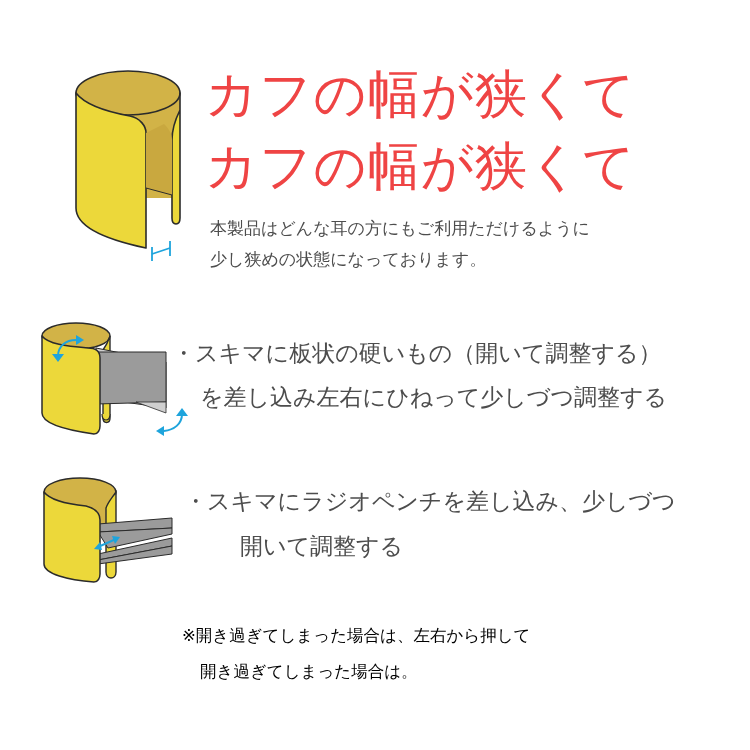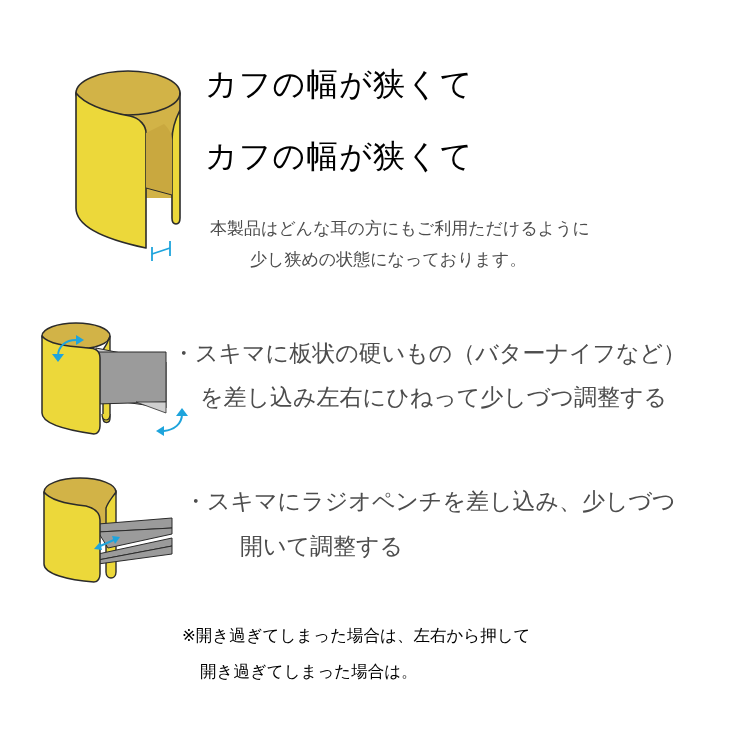--- a/index.html
+++ b/index.html
@@ -12,23 +12,23 @@
       height: 750px;
       position: relative;
       overflow: hidden;
       font-family: "DejaVu Sans", "Liberation Sans", sans-serif;
       color: #4d4d4d;
     }
     .abs { position: absolute; }
     .title-line {
       position: absolute;
       left: 205px;
-      font-size: 32px;
+      font-size: 52px;
       letter-spacing: 1px;
-      color: #000000;
+      color: #ef4444;
       white-space: nowrap;
       line-height: 1;
     }
     .desc-line {
       position: absolute;
       left: 210px;
       font-size: 17px;
       color: #4d4d4d;
       white-space: nowrap;
       line-height: 1;
@@ -71,21 +71,21 @@
       <line x1="102" y1="183" x2="102" y2="198"></line>
       <line x1="84" y1="196" x2="102" y2="190"></line>
     </g>
   </svg>
 </div>
 
 <div class="title-line" style="top:68px;">カフの幅が狭くて</div>
 <div class="title-line" style="top:140px;">カフの幅が狭くて</div>
 
 <div class="desc-line" style="top:220px;text-align:right;">本製品はどんな耳の方にもご利用ただけるように</div>
-<div class="desc-line" style="top:251px;margin-left:40px;">少し狭めの状態になっております。</div>
+<div class="desc-line" style="top:251px;">少し狭めの状態になっております。</div>
 
 <div class="abs" style="left:36px; top:318px; width:160px; height:122px;">
   <svg width="160" height="122" viewBox="0 0 160 122">
 
     <ellipse cx="40" cy="18" rx="34" ry="13" fill="#d2b347" stroke="#2b2b2b" stroke-width="1.5"></ellipse>
 
     <path d="M74,18 L74,100 C74,106 67,106 67,100 L67,32 C70,28 72,24 74,18 Z" fill="#ecd83a" stroke="#2b2b2b" stroke-width="1.4"></path>
 
     <polygon points="60,30 130,44 130,90 60,80" fill="#cfcfcf" stroke="#2b2b2b" stroke-width="1"></polygon>
 
@@ -103,21 +103,21 @@
     <polygon points="16,36 22,44 28,36" fill="#1ea4dc"></polygon>
     <g stroke="#1ea4dc" stroke-width="2" fill="none">
       <path d="M146,96 C146,106 138,112 128,113"></path>
     </g>
     <polygon points="140,98 146,90 152,98" fill="#1ea4dc"></polygon>
     <polygon points="128,108 120,113 128,118" fill="#1ea4dc"></polygon>
   </svg>
 </div>
 
 <div class="step-line" style="left:172px; top:342px;">
-  <span>・</span><span>スキマに板状の硬いもの（バターナイフなど）</span>
+  <span>・</span><span>スキマに板状の硬いもの（開いて調整する）</span>
 </div>
 <div class="step-line" style="left:200px; top:386px;text-align:right;">を差し込み左右にひねって少しづつ調整する</div>
 
 <div class="abs" style="left:38px; top:472px; width:140px; height:112px;">
   <svg width="140" height="112" viewBox="0 0 140 112">
 
     <ellipse cx="42" cy="20" rx="36" ry="14" fill="#d2b347" stroke="#2b2b2b" stroke-width="1.5"></ellipse>
 
     <path d="M6,20 L78,20 L78,60 L6,60 Z" fill="#d2b347"></path>
 

